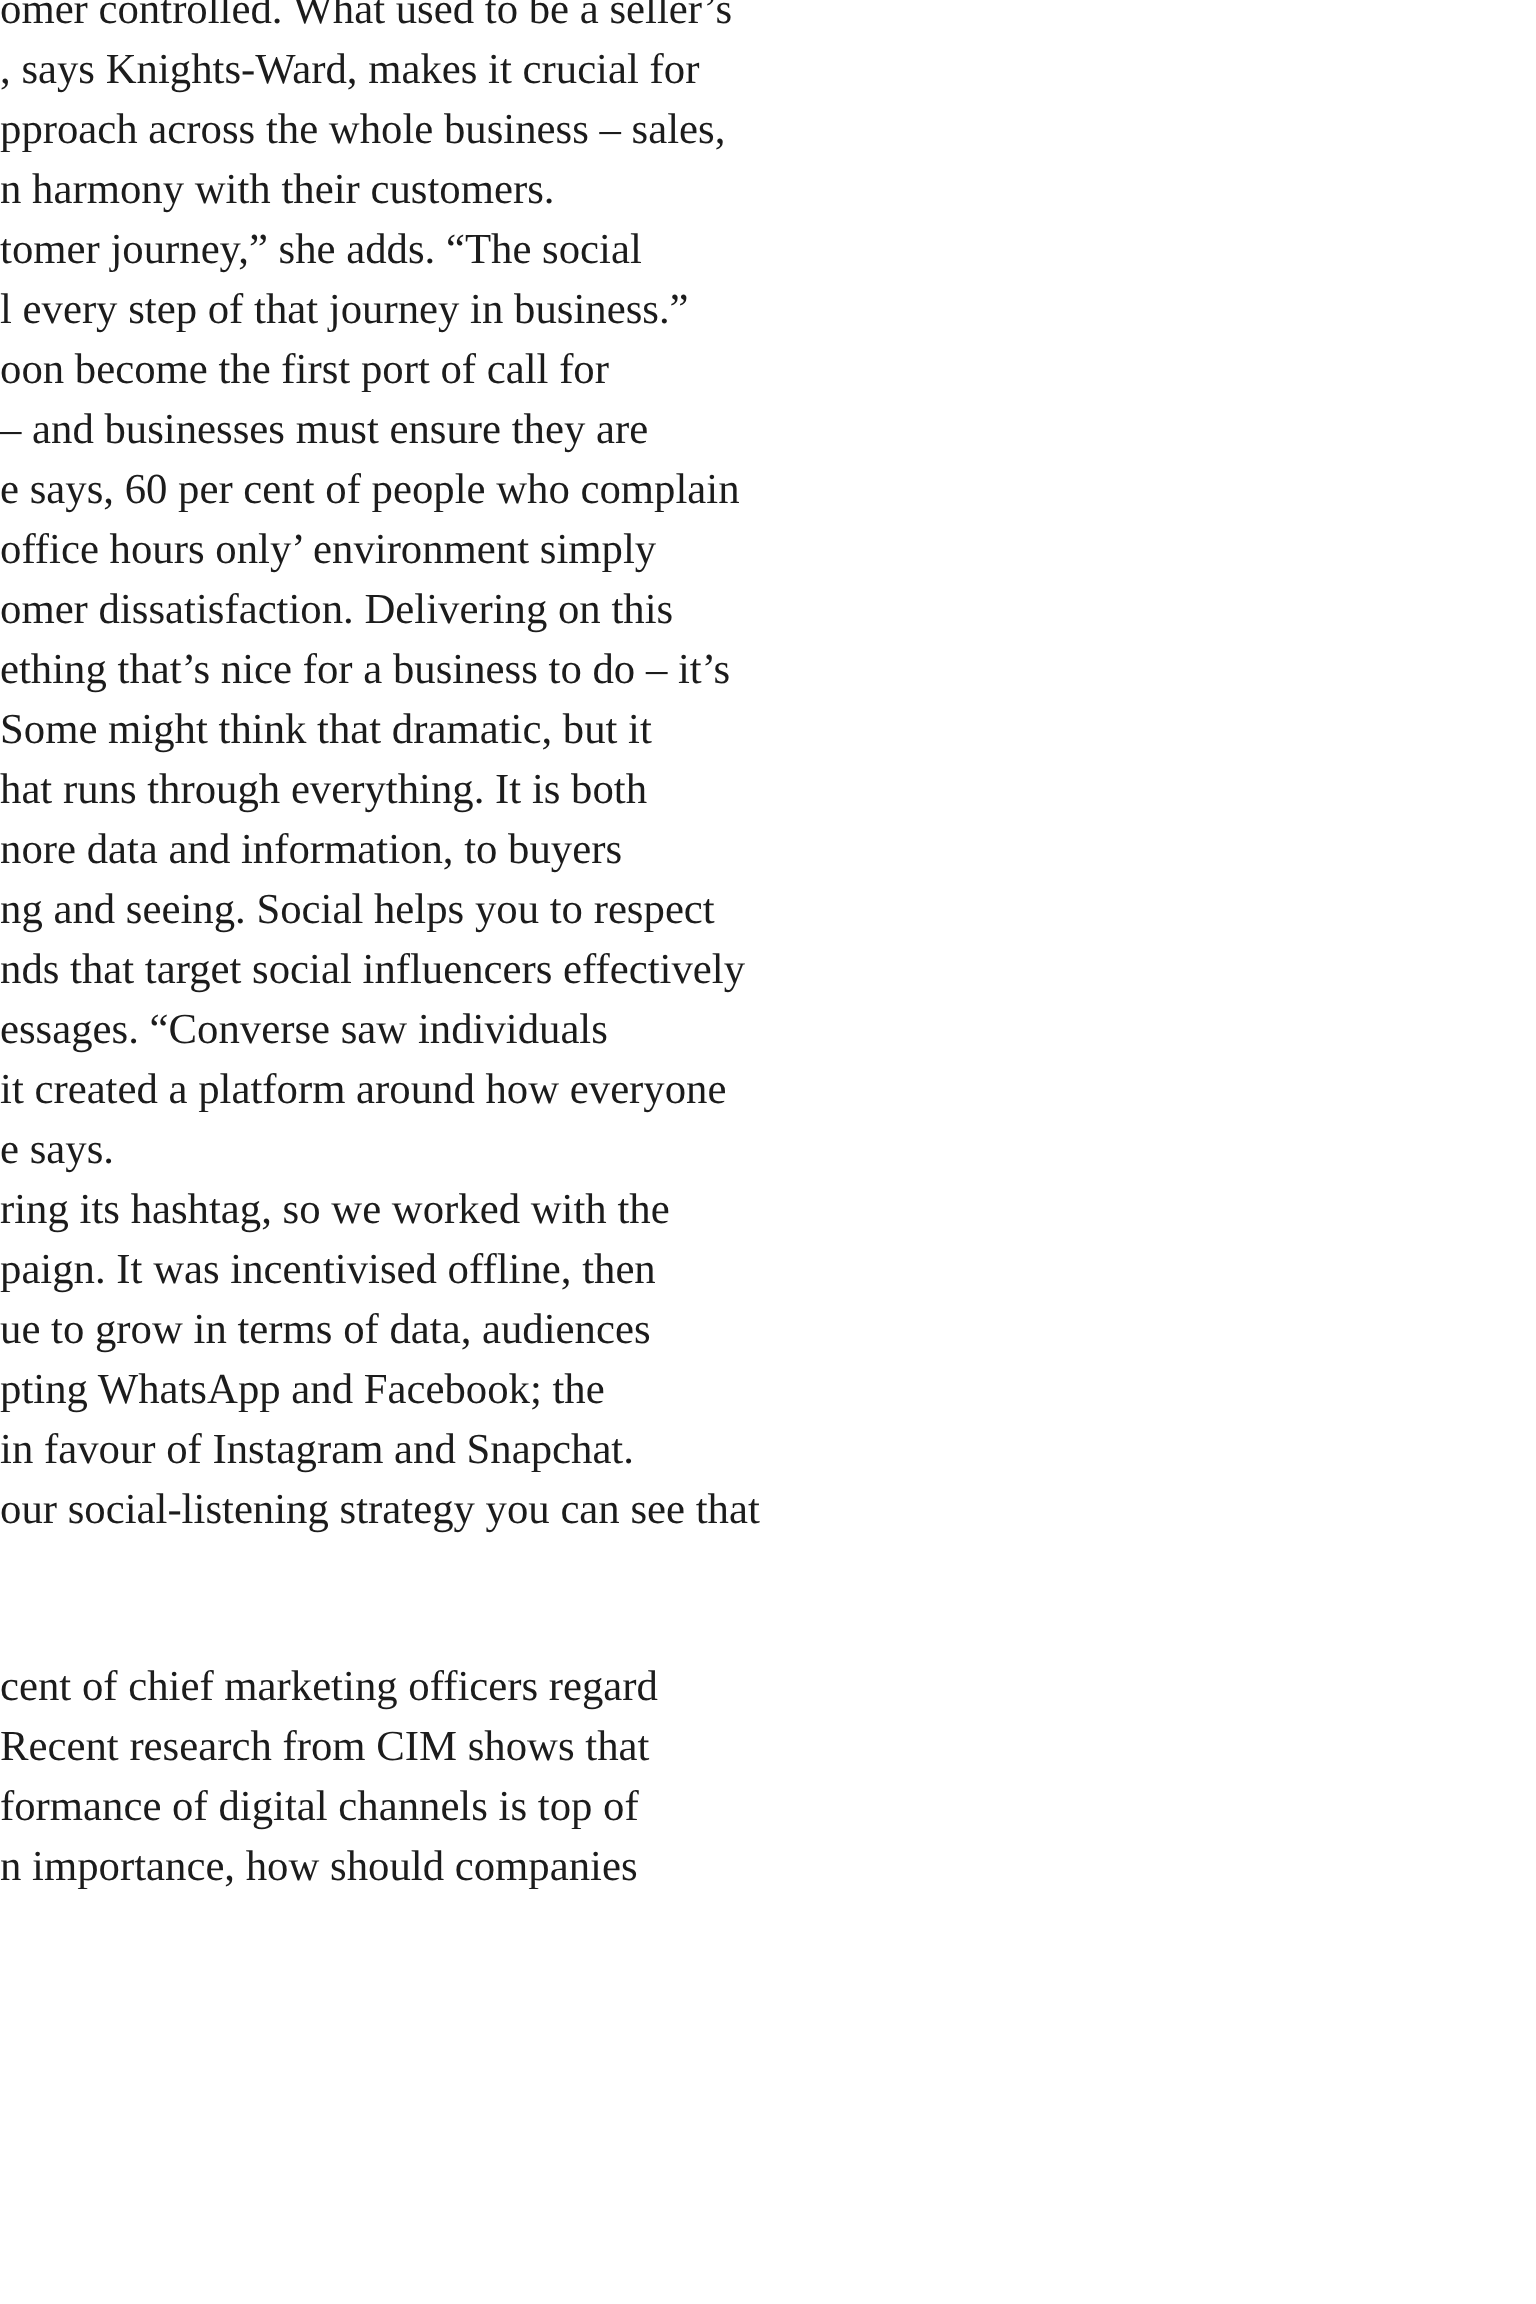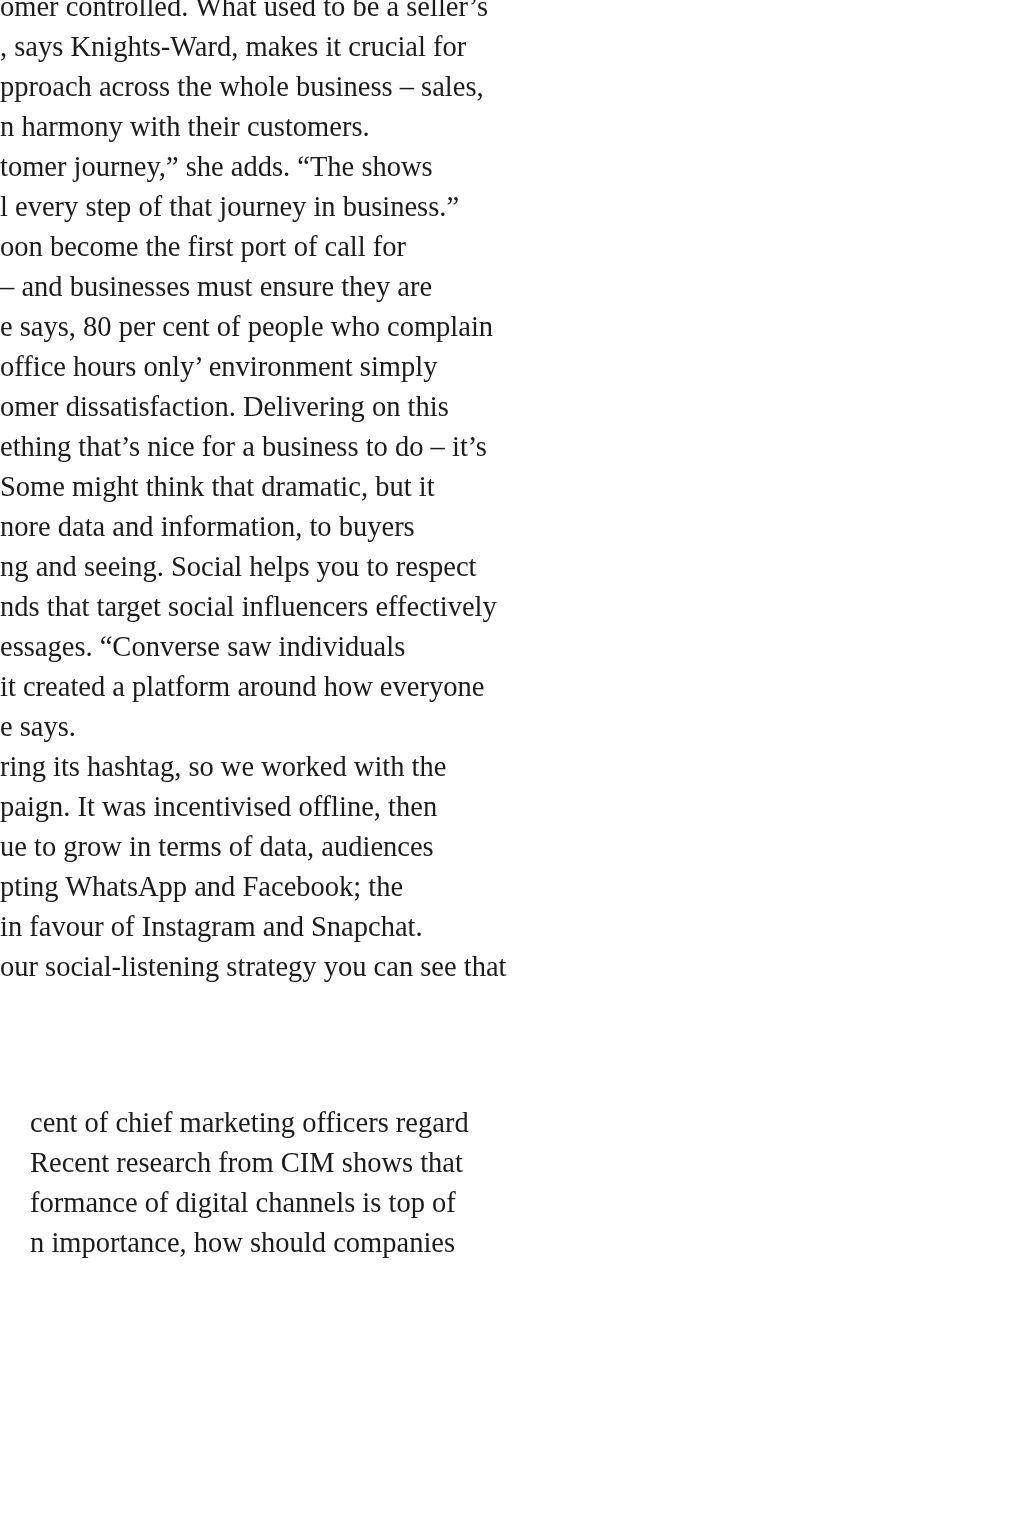--- a/index.html
+++ b/index.html
@@ -24,47 +24,47 @@
     white-space: nowrap;
     -webkit-font-smoothing: antialiased;
   }
   .para {
     margin: 0;
   }
   .para + .para {
   }
   
   .para:nth-child(5) {
-    margin-top: 116px;
-    padding-left: 30px;
+    margin-top: 78px;
   }
   .line {
     height: 40px;
   }
 </style>
 </head>
 <body>
 
 <div class="article-column">
     <div class="para">
       <div class="line">omer controlled. What used to be a seller’s</div>
       <div class="line">, says Knights-Ward, makes it crucial for</div>
       <div class="line">pproach across the whole business – sales,</div>
       <div class="line">n harmony with their customers.</div>
-      <div class="line">tomer journey,” she adds. “The shows</div>
+      <div class="line">tomer journey,” she adds. “The social</div>
       <div class="line">l every step of that journey in business.”</div>
       <div class="line">oon become the first port of call for</div>
       <div class="line">– and businesses must ensure they are</div>
-      <div class="line">e says, 80 per cent of people who complain</div>
+      <div class="line">e says, 60 per cent of people who complain</div>
       <div class="line">office hours only’ environment simply</div>
       <div class="line">omer dissatisfaction. Delivering on this</div>
       <div class="line">ething that’s nice for a business to do – it’s</div>
     </div>
     <div class="para">
       <div class="line">Some might think that dramatic, but it</div>
+      <div class="line">hat runs through everything. It is both</div>
       <div class="line">nore data and information, to buyers</div>
       <div class="line">ng and seeing. Social helps you to respect</div>
     </div>
     <div class="para">
       <div class="line">nds that target social influencers effectively</div>
       <div class="line">essages. “Converse saw individuals</div>
       <div class="line">it created a platform around how everyone</div>
       <div class="line">e says.</div>
       <div class="line">ring its hashtag, so we worked with the</div>
       <div class="line">paign. It was incentivised offline, then</div>

